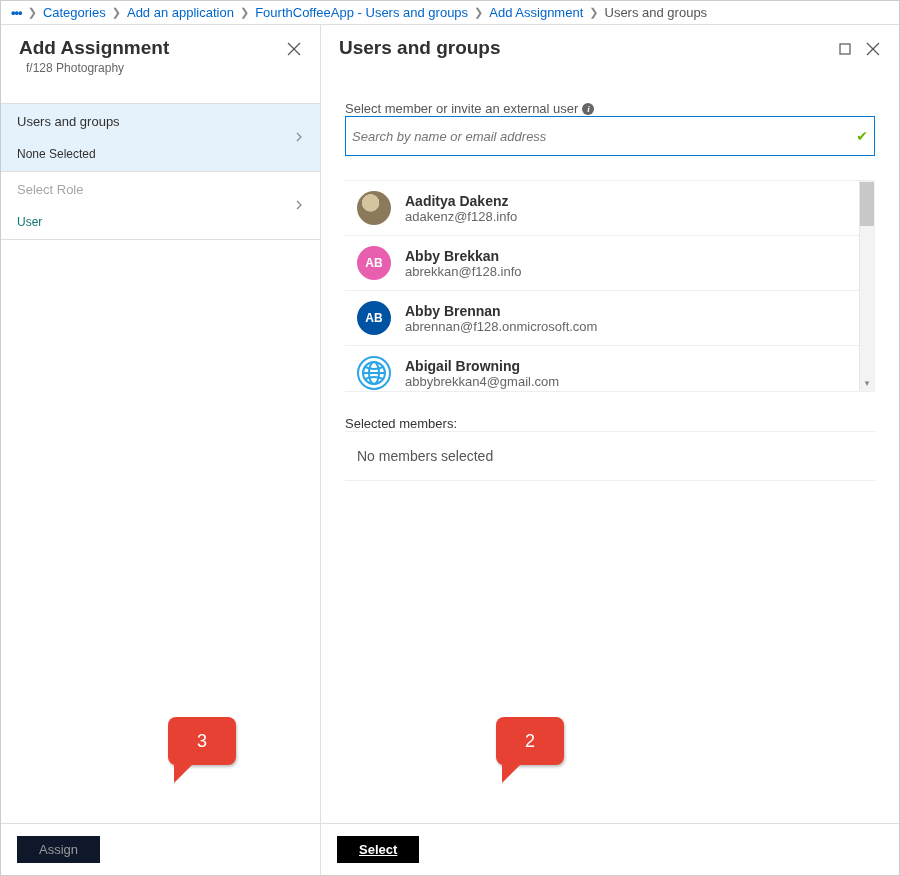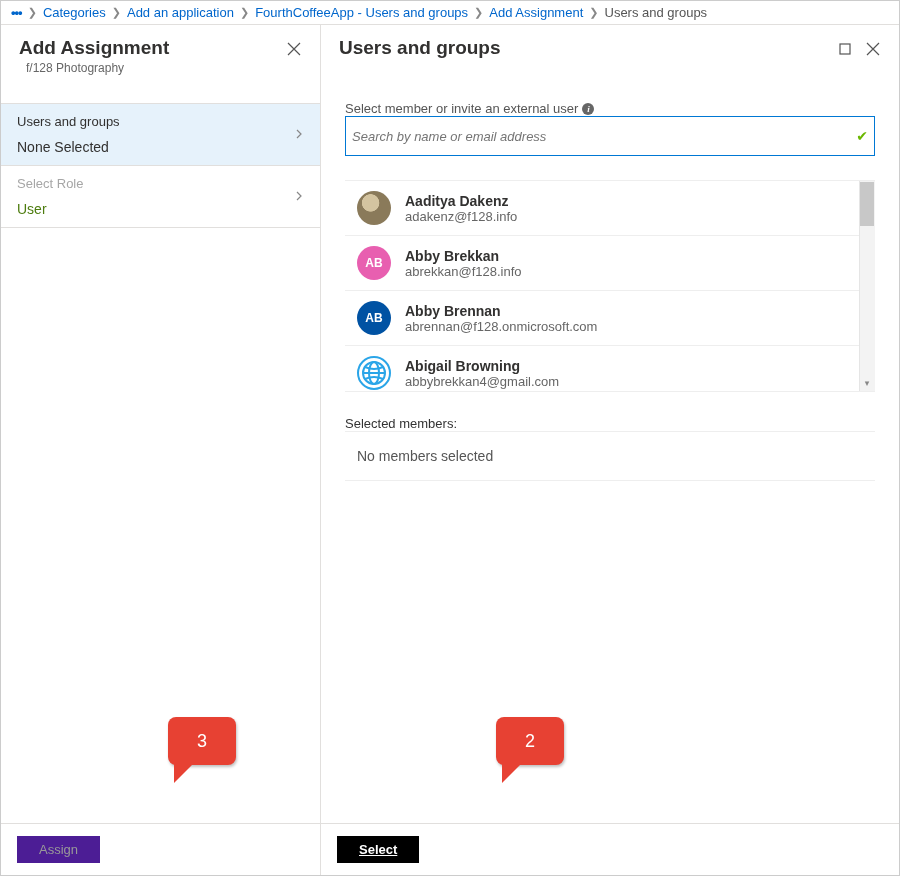--- a/index.html
+++ b/index.html
@@ -61,22 +61,22 @@
     border-bottom: 1px solid #e1dfdd;
     display: flex;
     align-items: center;
     cursor: pointer;
     position: relative;
   }
   .step-item.selected { background: #e6f2fb; }
   .step-item.disabled { color: #a6a6a6; cursor: default; }
   .step-texts { flex: 1; }
   .step-label { font-size: 13px; }
-  .step-value { font-size: 14px; margin-top: 10px; color: #323130; }
-  .step-item.disabled .step-value { color: #4d7c0f; }
+  .step-value { font-size: 12px; margin-top: 18px; color: #323130; }
+  .step-item.disabled .step-value { color: #0f766e; }
   .chevron { color: #888; }
   .chevron svg { width: 10px; height: 10px; }
   
   .right-body { padding: 0 24px 0 24px; flex: 1; display: flex; flex-direction: column; overflow: hidden; }
   .section-label { font-size: 13px; color: #555; margin-top: 34px; display: flex; align-items: center; gap: 4px; }
   .info-icon {
     width: 12px; height: 12px; border-radius: 50%; background: #666; color: #fff;
     font-size: 9px; font-weight: bold; display: inline-flex; align-items:center; justify-content:center;
     font-style: italic; font-family: Georgia, serif;
   }
@@ -153,21 +153,21 @@
     padding: 12px 16px;
     display: flex;
     align-items: center;
   }
   .btn {
     padding: 6px 22px;
     font-size: 13px;
     border: none;
     cursor: pointer;
   }
-  .btn-disabled { background: #4c1d95; color: #999; cursor: default; }
+  .btn-disabled { background: #0f172a; color: #999; cursor: default; }
   .btn-primary { background: #000000; color: #fff; font-weight: 600; text-decoration: underline; }
   
   .annot {
     position: absolute;
     background: #e74133;
     color: #fff;
     width: 68px;
     height: 48px;
     border-radius: 8px;
     font-size: 18px;

